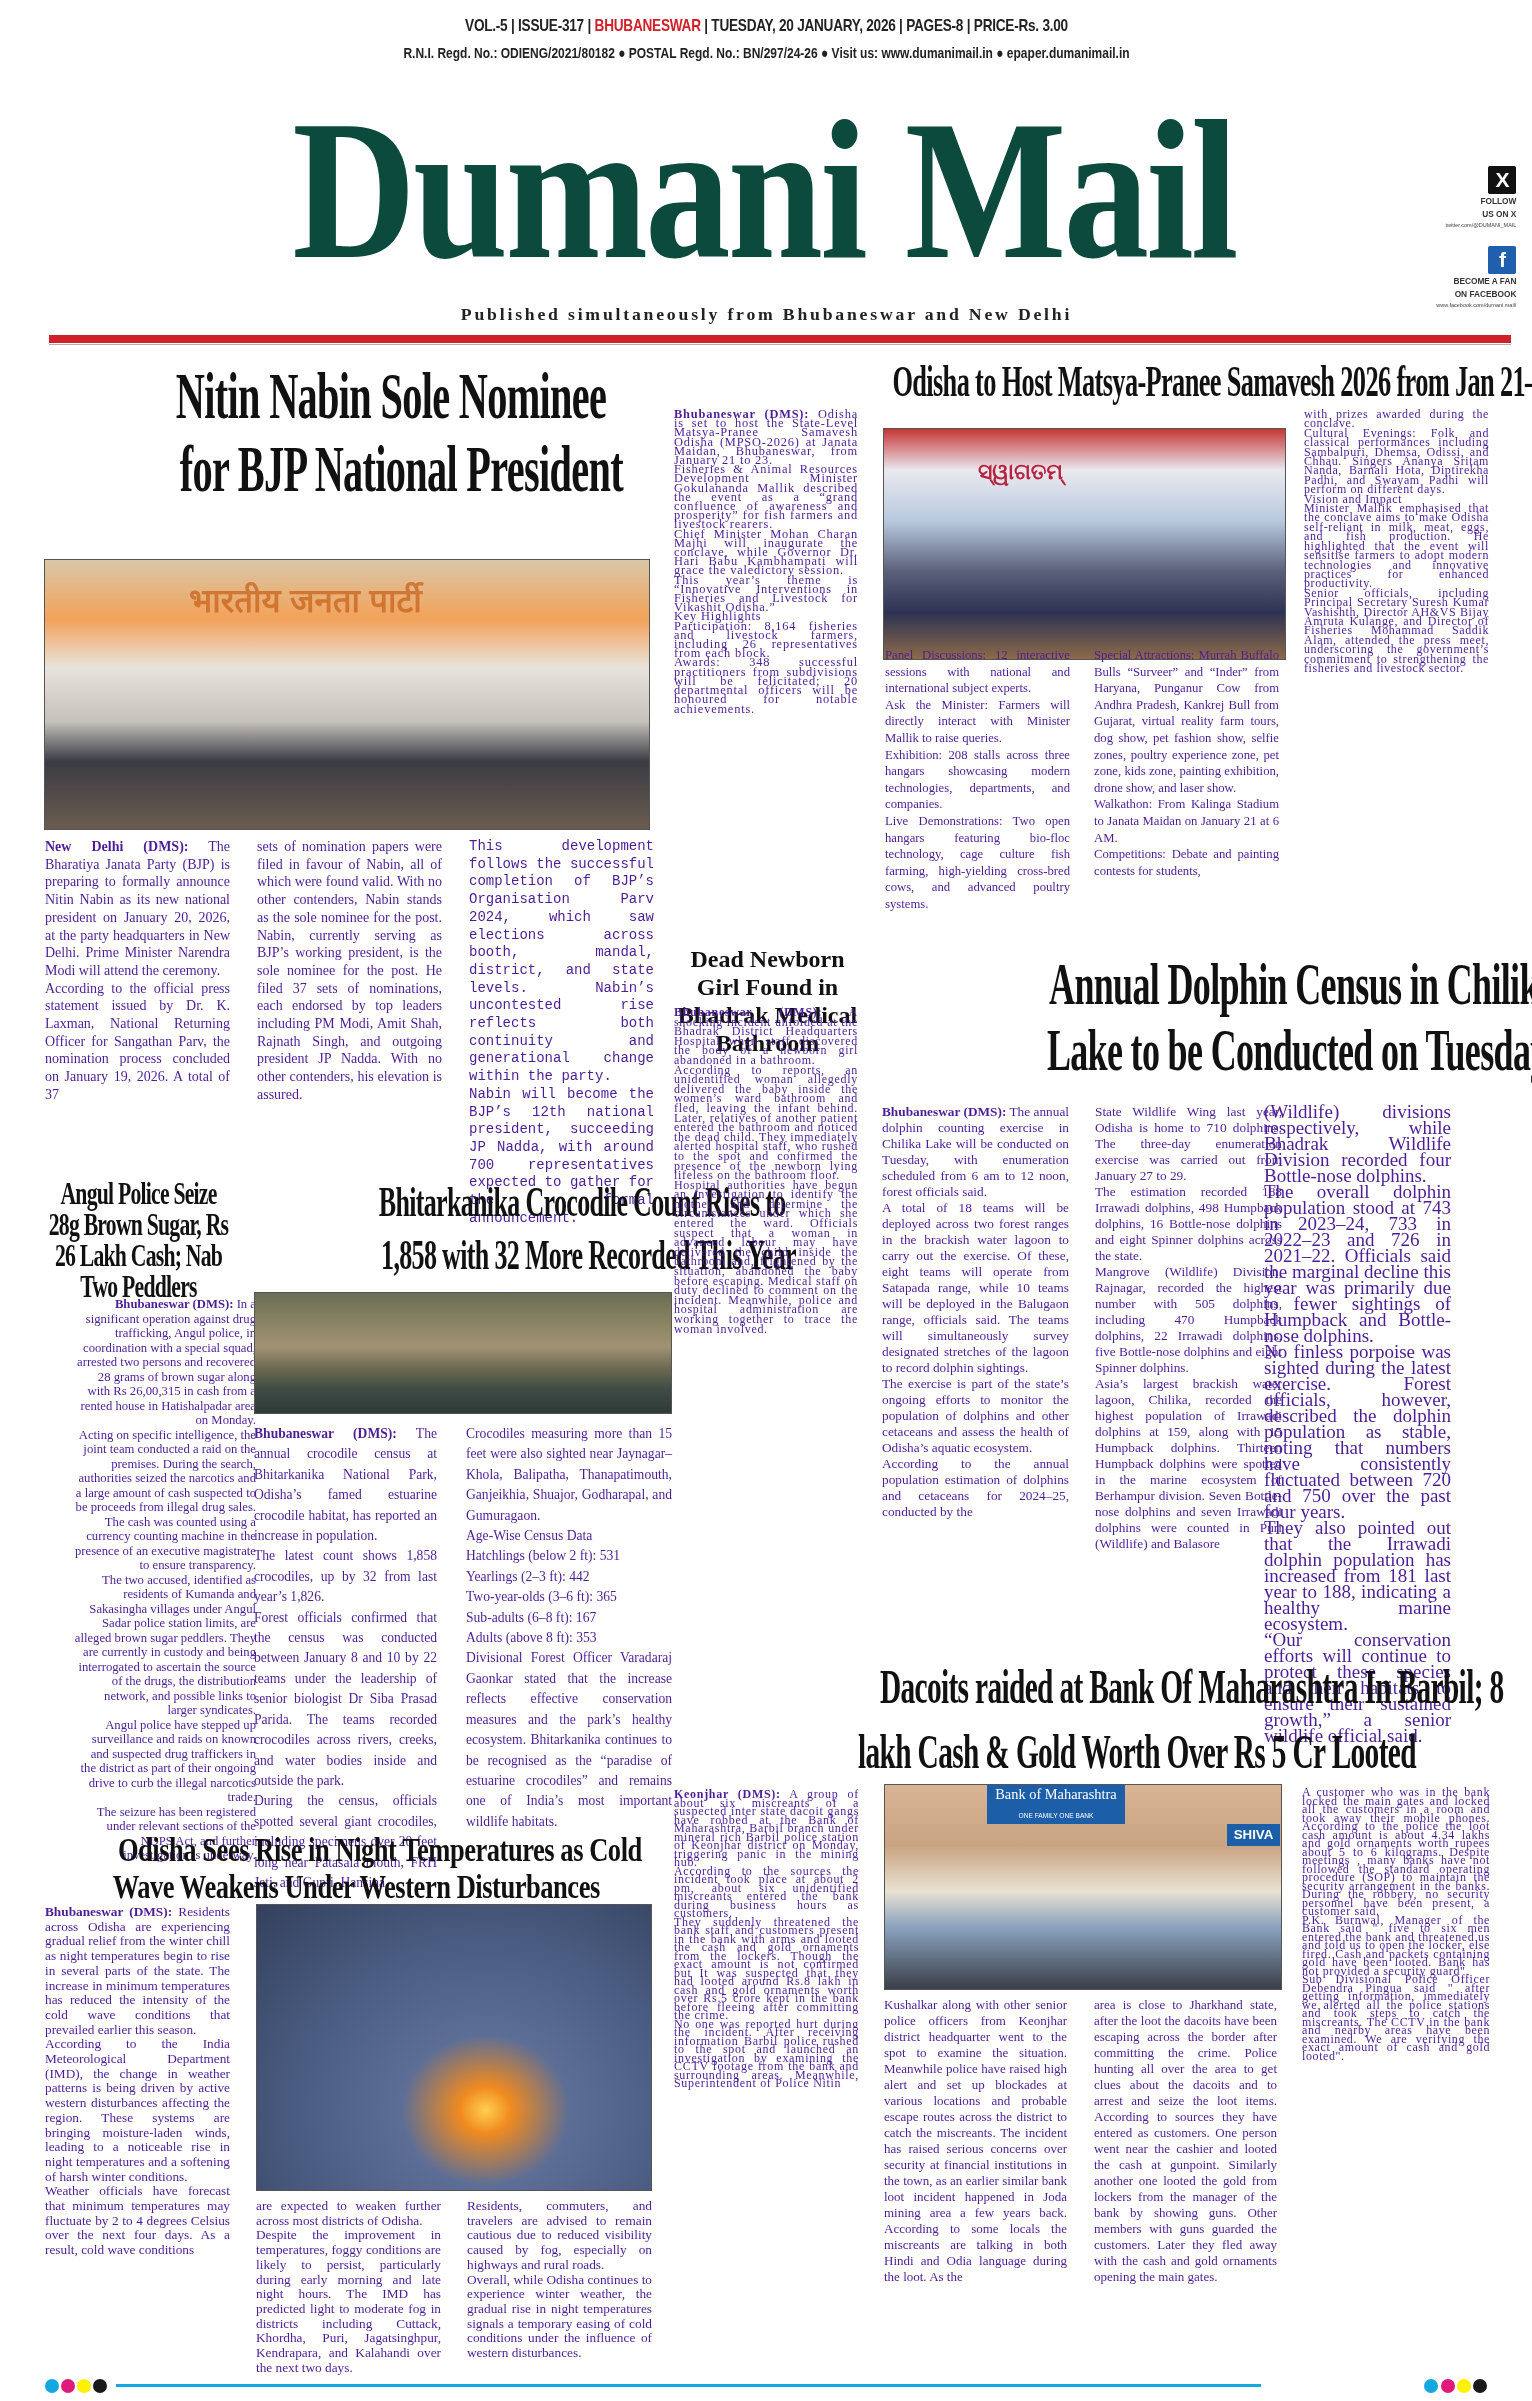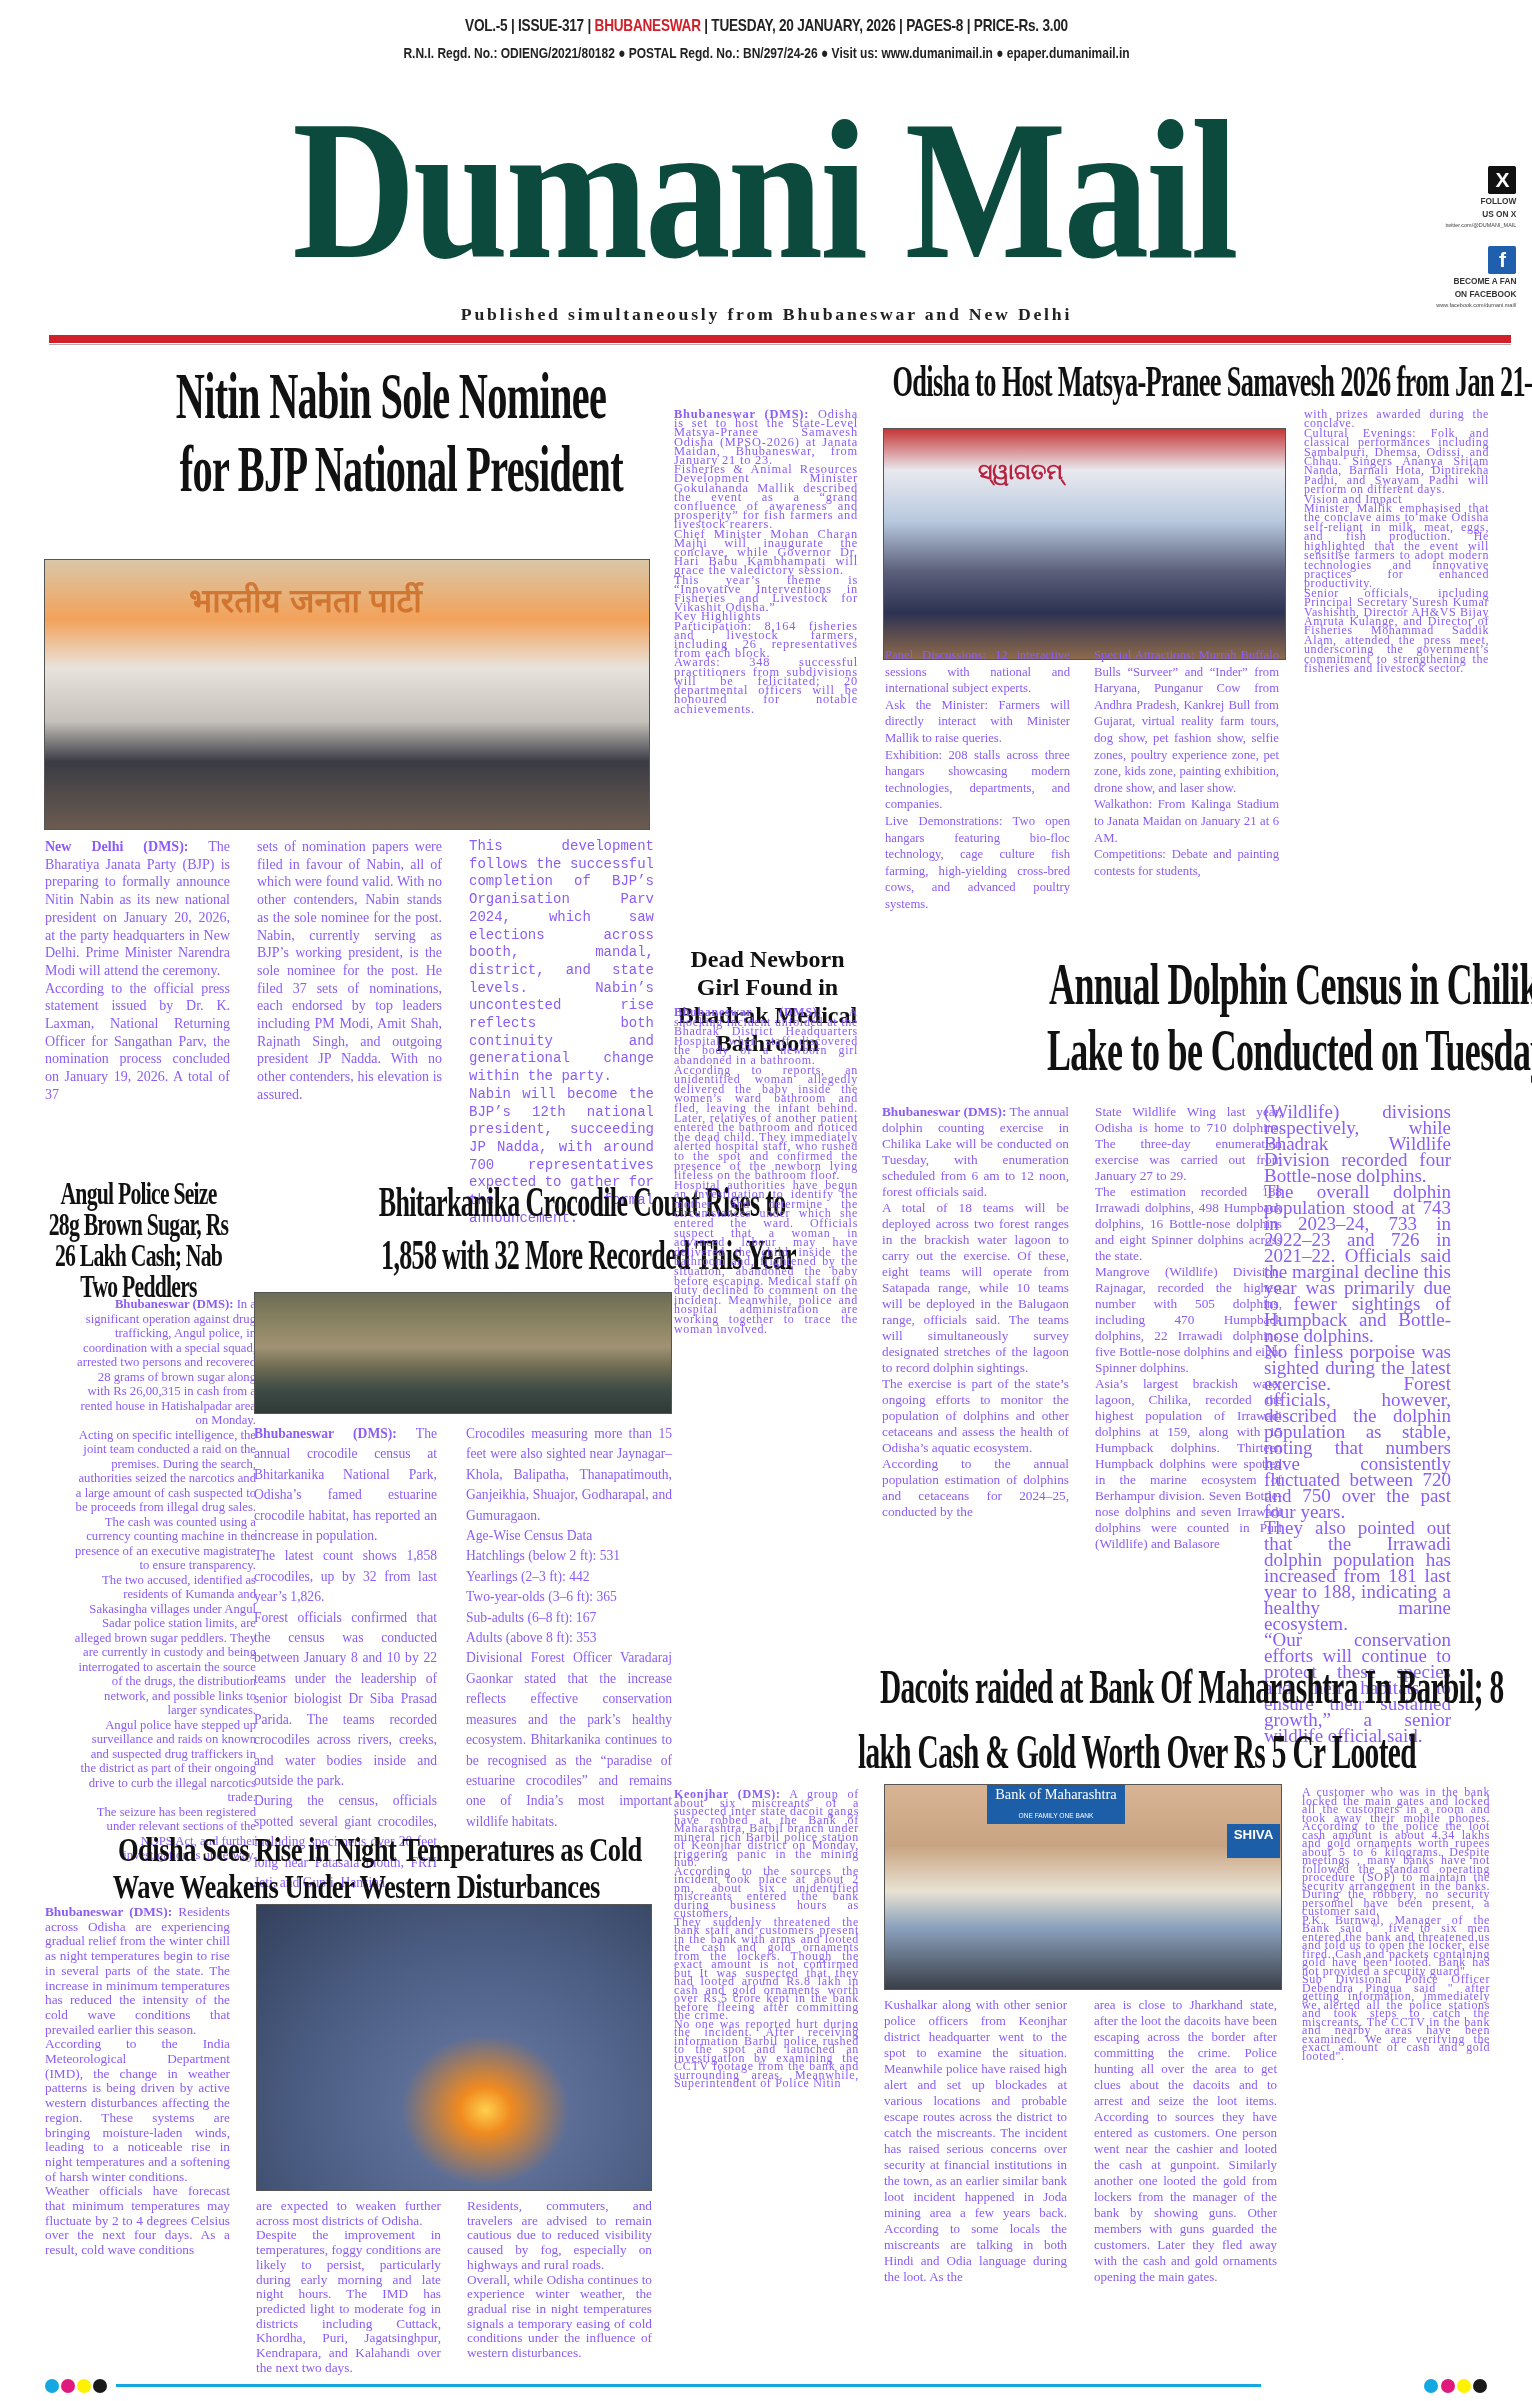--- a/index.html
+++ b/index.html
@@ -19,21 +19,21 @@
   .social { right: 16.6px; width: 94px; text-align: right; font-family: "Liberation Sans", sans-serif; }
   .social .ico { display: inline-block; width: 28px; height: 28px; color: #fff; font-weight: bold; text-align: center; line-height: 28px; font-size: 21px; border-radius: 1.7px; }
   .social .big { font-weight: bold; font-size: 8.3px; line-height: 9.4px; color: #333; margin-top: 3.3px; }
   .social .small { font-size: 5.5px; color: #444; margin-top: 2.2px; }
 
   
   .hl { font-family: "Liberation Serif", serif; font-weight: bold; color: #111; text-align: center; letter-spacing: -1.1px; }
   .hl-cond { display: inline-block; transform-origin: center; }
 
   
-  .col { position: absolute; font-family: "Liberation Serif", serif; font-size: 14px; line-height: 17.7px; text-align: justify; color: #8b5cf6; }
+  .col { position: absolute; font-family: "Liberation Serif", serif; font-size: 14px; line-height: 17.7px; text-align: justify; color: #4c1d95; }
   .dateline { font-weight: bold; }
 
   
   .photo { position: absolute; border: 1.1px solid #555; overflow: hidden; }
   .ph-bjp { background: linear-gradient(180deg, #d9c7a8 0%, #f3a25a 22%, #e8e3dc 40%, #c5c1bb 60%, #3a3b44 75%, #6b5c50 100%); }
   .ph-matsya { background: linear-gradient(180deg, #c63636 0%, #e9e9ef 18%, #b8c9de 40%, #5a5f7a 62%, #2e3252 80%, #8d6a4a 100%); margin-top: 16px; }
   .ph-croc { background: linear-gradient(180deg, #6b6d55 0%, #8e8664 28%, #a19274 45%, #6f6b52 62%, #3f4c46 80%, #2f3a36 100%); }
   .ph-fire { background: radial-gradient(ellipse at 58% 72%, #ffcf4d 0%, #f08a20 8%, #5c6e96 26%, #495b80 60%, #34405c 100%); }
   .ph-bank { background: linear-gradient(180deg, #d9b494 0%, #c9a482 30%, #e9e2d2 52%, #8aa1bd 70%, #3a3f48 100%); }
   .ph-label { position: absolute; font-family: "Liberation Sans", sans-serif; font-weight: bold; }
@@ -192,21 +192,21 @@
   <span class="dateline">Keonjhar (DMS):</span><span style="white-space:pre-line;"> A group of about six miscreants of a suspected inter state dacoit gangs have robbed at the Bank of Maharashtra, Barbil branch under mineral rich Barbil police station of Keonjhar district on Monday, triggering panic in the mining hub.
 According to the sources the incident took place at about 2 pm, about six unidentified miscreants entered the bank during business hours as customers.
 They suddenly  threatened the bank staff and customers present in the bank with arms and looted the cash and gold ornaments from the lockers. Though the exact amount is not confirmed but It was suspected that they had looted around Rs.8 lakh in cash and gold ornaments worth over Rs.5 crore kept in the bank before fleeing after committing the crime.
 No one was reported hurt during the incident. After receiving information Barbil police rushed to the spot and launched an investigation by examining the CCTV footage from the bank and surrounding areas. Meanwhile, Superintendent of Police Nitin</span>
 </div>
 <div class="photo ph-bank" style="left:884px; top:1784px; width:398px; height:206px;">
   <div class="ph-label" style="left:102px; top:0; width:138px; height:39px; background:#1d5ea8; color:#fff; font-size:14.4px; text-align:center; line-height:19px; font-family:'Liberation Serif', serif; font-weight:normal;">
     <span>Bank of Maharashtra</span><br>
     <span style="font-size:6.6px; color:#fff; font-family:'Liberation Sans', sans-serif;">ONE FAMILY ONE BANK</span>
   </div>
-  <div class="ph-label" style="left:342px; top:39px; width:53px; height:34px; background:#1d5ea8; color:#fff; font-size:13.3px; text-align:center; line-height:22px;">SHIVA</div>
+  <div class="ph-label" style="left:342px; top:39px; width:53px; height:22px; background:#1d5ea8; color:#fff; font-size:13.3px; text-align:center; line-height:22px;">SHIVA</div>
 </div>
 <div class="col" style="left:884px; top:1997px; width:183px; font-size:13px; line-height:16px; white-space:pre-line;">Kushalkar along with other senior police officers  from Keonjhar district headquarter went to the spot to examine the situation. Meanwhile police have raised high alert and set up blockades at various locations and probable escape routes across the district to catch the miscreants. The incident has raised serious concerns over security at financial institutions in the town, as an earlier similar bank loot incident happened in Joda mining area a few years back.  According to some locals the miscreants are talking in both Hindi and Odia language during the loot. As the</div>
 <div class="col" style="left:1094px; top:1997px; width:183px; font-size:13px; line-height:16px; white-space:pre-line;">area is close to Jharkhand state, after the loot the dacoits have been escaping across the border after committing the crime. Police hunting all over the area to get clues about the dacoits and to arrest and seize the loot items. According to sources they have entered as customers. One person went near the cashier and looted the cash at gunpoint. Similarly another one looted the gold from lockers from the manager of the bank by showing  guns. Other members with guns guarded the customers. Later they fled away with the cash and gold ornaments opening the main gates.</div>
 <div class="col" style="left:1302px; top:1788px; width:188px; font-size:12px; line-height:8.5px; letter-spacing:0.6px; white-space:pre-line;">A customer who was in the bank locked the main gates and locked all the customers in a room and took away their mobile phones. According to the police the loot cash amount is about 4.34 lakhs and gold ornaments worth rupees about 5 to 6 kilograms. Despite meetings , many banks have not followed the standard operating procedure (SOP) to maintain the security arrangement in the banks. During the robbery, no security personnel have been present, a customer said.
 P.K. Burnwal, Manager of the Bank said " five to six men entered the bank and threatened us and told us to open the locker, else fired. Cash and packets containing gold have been looted.  Bank has not provided a security guard".
 Sub Divisional Police Officer Debendra Pingua said " after getting information, immediately we alerted all the police stations and took steps to catch the miscreants. The CCTV in the bank and nearby areas have been examined. We are verifying the exact amount of cash and gold looted".</div>
 
 <div class="dot" style="left:45px; top:2379px; background:#15a7e0;"></div>
 <div class="dot" style="left:61px; top:2379px; background:#e0197d;"></div>
 <div class="dot" style="left:77px; top:2379px; background:#fff200;"></div>

